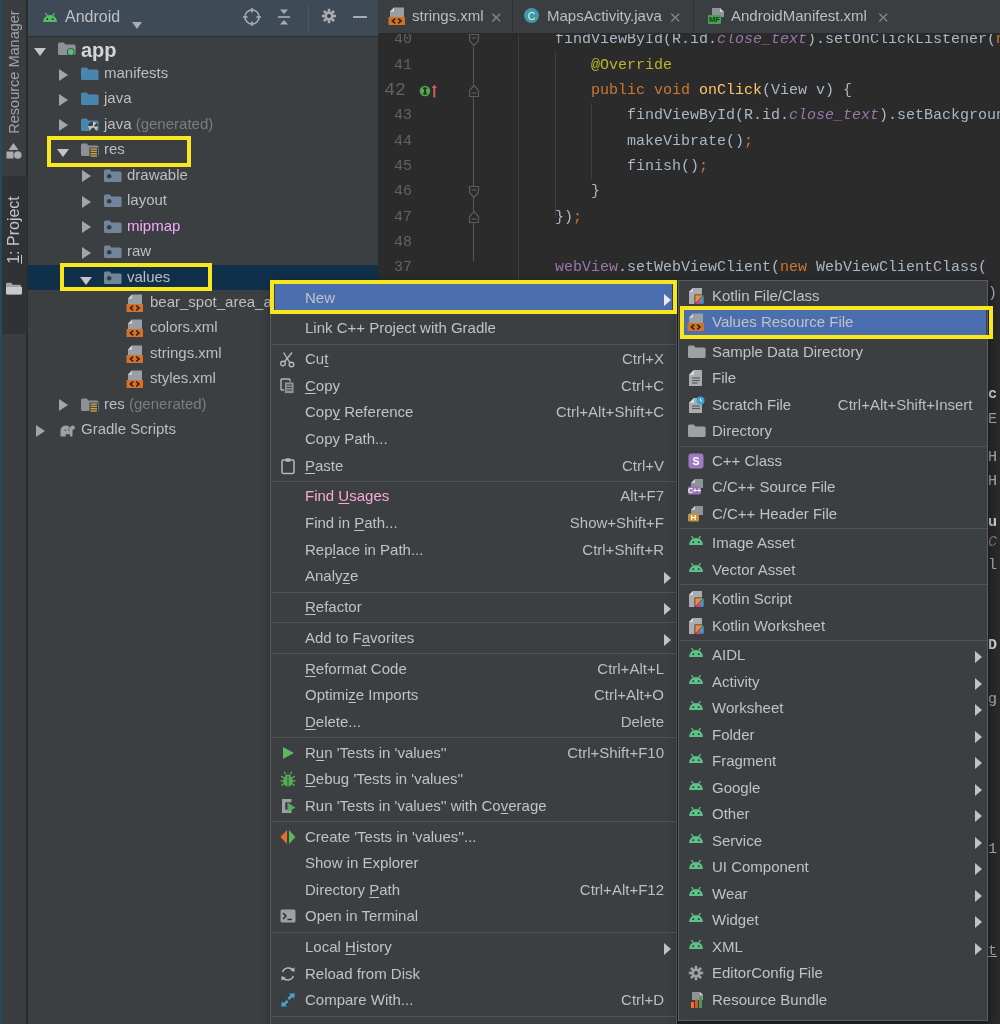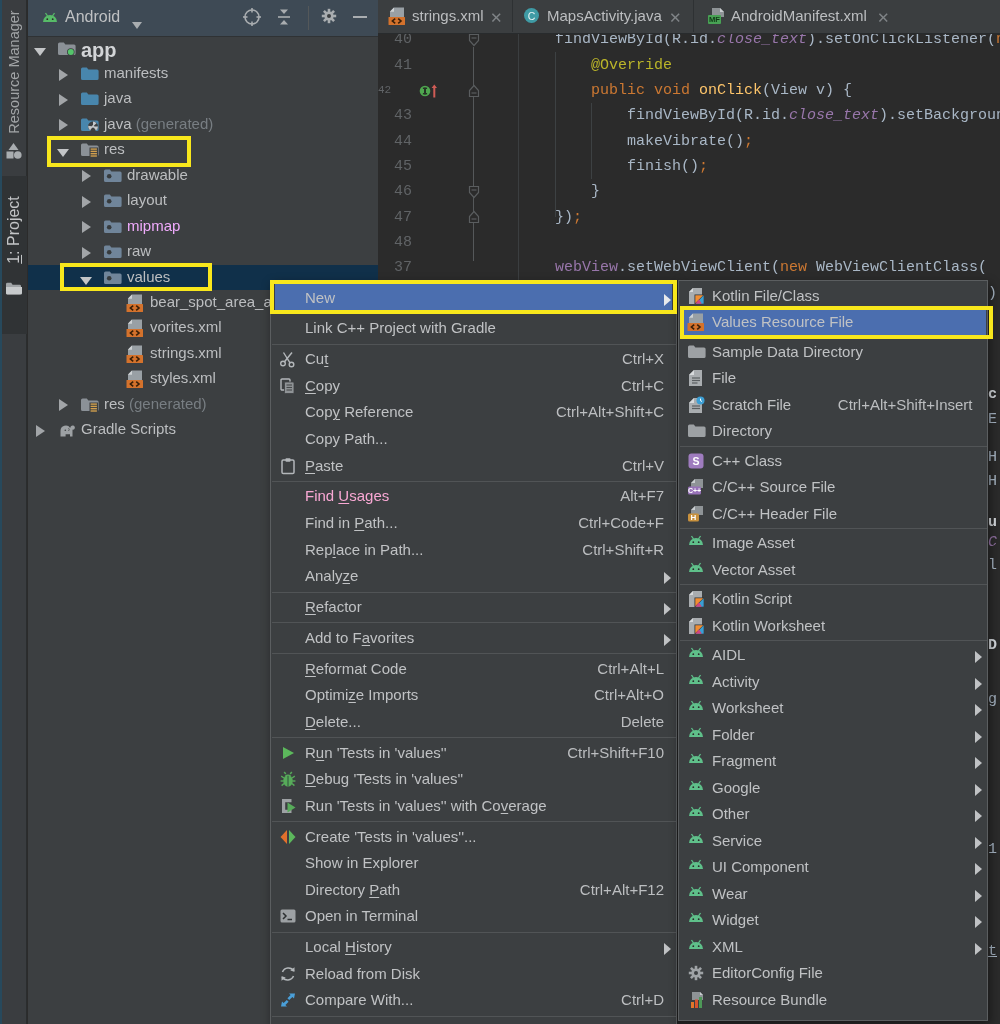--- a/index.html
+++ b/index.html
@@ -156,21 +156,21 @@
     <div class="abs" style="left:150px;top:293.0px;color:#bcbec0;font-size:15px;font-weight:normal;white-space:nowrap">bear_spot_area_an</div>
 <div class="abs" style="left:126px;top:319.4px"><svg width="18" height="18" viewBox="0 0 18 18" style="">
         <path d="M6 0.5 h10 v9.5 h-14 v-5.5 z" fill="#99a0a5"></path>
         <path d="M6 0.5 l-4.2 4.2 h4.2 z" fill="#ced2d5"></path>
         <rect x="0.5" y="10" width="16.5" height="8" rx="0.5" fill="#d4722c"></rect>
         <g stroke="#3a2008" stroke-width="1.6" fill="none">
           <path d="M7.2 11.6 L4.4 14 L7.2 16.4"></path>
           <path d="M10.2 11.6 L13 14 L10.2 16.4"></path>
         </g>
       </svg></div>
-    <div class="abs" style="left:150px;top:318.4px;color:#bcbec0;font-size:15px;font-weight:normal;white-space:nowrap">vorites.xml</div>
+    <div class="abs" style="left:150px;top:318.4px;color:#bcbec0;font-size:15px;font-weight:normal;white-space:nowrap">colors.xml</div>
 <div class="abs" style="left:126px;top:344.9px"><svg width="18" height="18" viewBox="0 0 18 18" style="">
         <path d="M6 0.5 h10 v9.5 h-14 v-5.5 z" fill="#99a0a5"></path>
         <path d="M6 0.5 l-4.2 4.2 h4.2 z" fill="#ced2d5"></path>
         <rect x="0.5" y="10" width="16.5" height="8" rx="0.5" fill="#d4722c"></rect>
         <g stroke="#3a2008" stroke-width="1.6" fill="none">
           <path d="M7.2 11.6 L4.4 14 L7.2 16.4"></path>
           <path d="M10.2 11.6 L13 14 L10.2 16.4"></path>
         </g>
       </svg></div>
     <div class="abs" style="left:150px;top:343.9px;color:#bcbec0;font-size:15px;font-weight:normal;white-space:nowrap">strings.xml</div>
@@ -198,21 +198,21 @@
     <div class="abs" style="left:57px;top:421.2px"><svg width="21" height="18" viewBox="0 0 21 18" style="">
         <path d="M3.5 15.5 V9.8 A5.3 5.3 0 0 1 13.2 6.9 C13.4 5.2 14.8 4.1 16.4 4.6 C18.1 5.2 18.4 7.3 17.2 8.3 C16.7 8.7 16.0 8.8 15.5 8.5 L15.5 15.5 H13 V13.3 H8.6 V15.5 Z" fill="#9da1a4"></path>
         <circle cx="8.3" cy="9.2" r="0.8" fill="#3c3f41"></circle>
         <path d="M11.5 7.2 q1.5 1.2 0 2.8" stroke="#3c3f41" stroke-width="0.7" fill="none"></path>
       </svg></div>
     <div class="abs" style="left:81px;top:420.2px;color:#bcbec0;font-size:15px;font-weight:normal;white-space:nowrap">Gradle Scripts</div>
 <div class="abs" style="left:378px;top:0;width:622px;height:1024px;background:#2b2b2b;overflow:hidden">
 <div class="abs" style="left:140px;top:34px;width:1px;height:990px;background:#3b3e40"></div>
 <div class="abs" style="left:0px;top:27.4px;width:34px;text-align:right;color:#606366;font-size:15px;font-family:'Liberation Mono',monospace;line-height:25.33px">40</div>
 <div class="abs" style="left:0px;top:52.7px;width:34px;text-align:right;color:#606366;font-size:15px;font-family:'Liberation Mono',monospace;line-height:25.33px">41</div>
-<div class="abs" style="left:0px;top:78.1px;width:34px;text-align:left;color:#606366;font-size:11px;font-family:'Liberation Mono',monospace;line-height:25.33px">42</div>
+<div class="abs" style="left:0px;top:78.1px;width:34px;text-align:center;color:#606366;font-size:18px;font-family:'Liberation Mono',monospace;line-height:25.33px">42</div>
 <div class="abs" style="left:0px;top:103.4px;width:34px;text-align:right;color:#606366;font-size:15px;font-family:'Liberation Mono',monospace;line-height:25.33px">43</div>
 <div class="abs" style="left:0px;top:128.7px;width:34px;text-align:right;color:#606366;font-size:15px;font-family:'Liberation Mono',monospace;line-height:25.33px">44</div>
 <div class="abs" style="left:0px;top:154.0px;width:34px;text-align:right;color:#606366;font-size:15px;font-family:'Liberation Mono',monospace;line-height:25.33px">45</div>
 <div class="abs" style="left:0px;top:179.4px;width:34px;text-align:right;color:#606366;font-size:15px;font-family:'Liberation Mono',monospace;line-height:25.33px">46</div>
 <div class="abs" style="left:0px;top:204.7px;width:34px;text-align:right;color:#606366;font-size:15px;font-family:'Liberation Mono',monospace;line-height:25.33px">47</div>
 <div class="abs" style="left:0px;top:230.0px;width:34px;text-align:right;color:#606366;font-size:15px;font-family:'Liberation Mono',monospace;line-height:25.33px">48</div>
 <div class="abs" style="left:0px;top:255.4px;width:34px;text-align:right;color:#606366;font-size:15px;font-family:'Liberation Mono',monospace;line-height:25.33px">37</div>
 <div class="abs" style="left:41px;top:81.7px"><svg width="20" height="18" viewBox="0 0 20 18" style="">
           <circle cx="6" cy="9" r="5.3" fill="#4fa74f"></circle>
           <rect x="5" y="5.6" width="2" height="6.8" fill="#263326"></rect>
@@ -323,21 +323,21 @@
       <div class="abs" style="left:8px;top:175.5px"><svg width="18" height="18" viewBox="0 0 18 18" style="">
           <rect x="3" y="3" width="12" height="13.5" rx="1.3" fill="none" stroke="#b3b7ba" stroke-width="1.5"></rect>
           <rect x="6.5" y="1.2" width="5" height="3.6" rx="0.8" fill="#b3b7ba"></rect>
         </svg></div>
       <div class="abs" style="left:34px;top:175.5px;color:#c0c2c4;font-size:15px;white-space:nowrap"><u>P</u>aste</div>
       <div class="abs" style="left:3.5px;top:175.5px;width:389.5px;text-align:right;color:#bcbec0;font-size:15px">Ctrl+V</div>
       <div class="abs" style="left:1px;top:199.9px;width:404px;height:1px;background:#515456"></div>
       <div class="abs" style="left:34px;top:206.3px;color:#f9a8d4;font-size:15px;white-space:nowrap">Find <u>U</u>sages</div>
       <div class="abs" style="left:3.5px;top:206.3px;width:389.5px;text-align:right;color:#bcbec0;font-size:15px">Alt+F7</div>
       <div class="abs" style="left:34px;top:232.9px;color:#c0c2c4;font-size:15px;white-space:nowrap">Find in <u>P</u>ath...</div>
-      <div class="abs" style="left:3.5px;top:232.9px;width:389.5px;text-align:right;color:#bcbec0;font-size:15px">Ctrl+Code+F</div>
+      <div class="abs" style="left:3.5px;top:232.9px;width:389.5px;text-align:right;color:#bcbec0;font-size:15px">Show+Shift+F</div>
       <div class="abs" style="left:34px;top:259.5px;color:#c0c2c4;font-size:15px;white-space:nowrap">Rep<u>l</u>ace in Path...</div>
       <div class="abs" style="left:3.5px;top:259.5px;width:389.5px;text-align:right;color:#bcbec0;font-size:15px">Ctrl+Shift+R</div>
       <div class="abs" style="left:34px;top:286.1px;color:#c0c2c4;font-size:15px;white-space:nowrap">Analy<u>z</u>e</div>
       <div class="abs" style="left:393px;top:289.1px"><span style="display:inline-block;width:0;height:0;border-top:6px solid transparent;border-bottom:6px solid transparent;border-left:7.5px solid #c0c2c4"></span></div>
       <div class="abs" style="left:1px;top:310.5px;width:404px;height:1px;background:#515456"></div>
       <div class="abs" style="left:34px;top:316.9px;color:#c0c2c4;font-size:15px;white-space:nowrap"><u>R</u>efactor</div>
       <div class="abs" style="left:393px;top:319.9px"><span style="display:inline-block;width:0;height:0;border-top:6px solid transparent;border-bottom:6px solid transparent;border-left:7.5px solid #c0c2c4"></span></div>
       <div class="abs" style="left:1px;top:341.3px;width:404px;height:1px;background:#515456"></div>
       <div class="abs" style="left:34px;top:347.7px;color:#c0c2c4;font-size:15px;white-space:nowrap">Add to F<u>a</u>vorites</div>
       <div class="abs" style="left:393px;top:350.7px"><span style="display:inline-block;width:0;height:0;border-top:6px solid transparent;border-bottom:6px solid transparent;border-left:7.5px solid #c0c2c4"></span></div>

